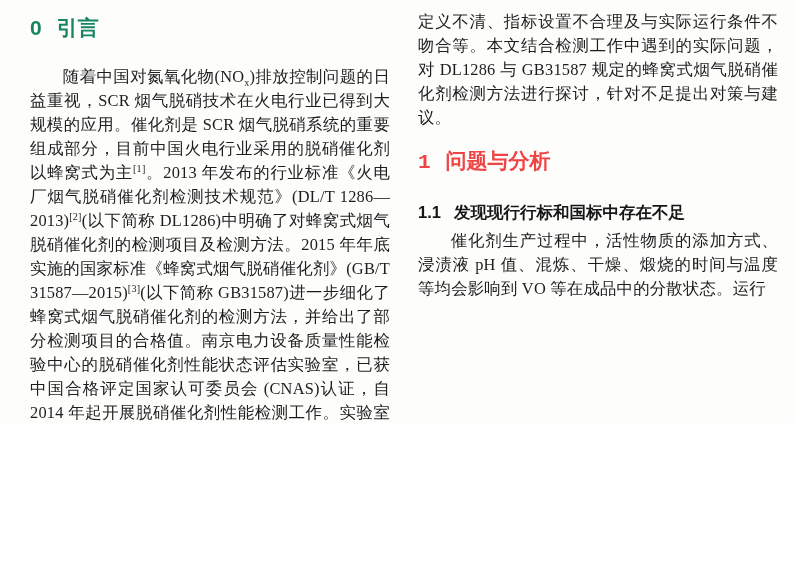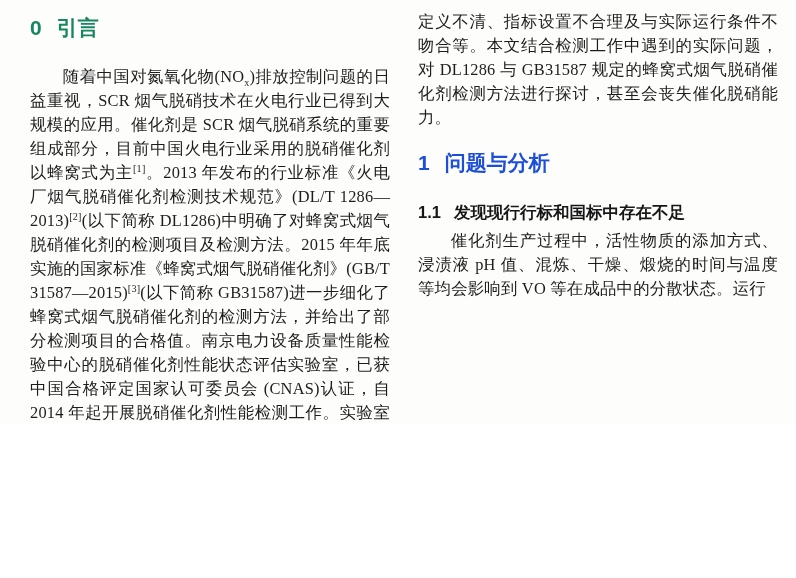--- a/index.html
+++ b/index.html
@@ -68,23 +68,23 @@
   <div class="columns">
 
     <section class="col col-left">
       <h2 class="sec" style="color: rgb(23, 133, 95);">
         <span class="num">0</span><span class="ttl">引言</span>
       </h2>
       <p class="body-text indent">随着中国对氮氧化物(NO<sub>x</sub>)排放控制问题的日益重视，SCR 烟气脱硝技术在火电行业已得到大规模的应用。催化剂是 SCR 烟气脱硝系统的重要组成部分，目前中国火电行业采用的脱硝催化剂以蜂窝式为主<sup>[1]</sup>。2013 年发布的行业标准《火电厂烟气脱硝催化剂检测技术规范》(DL/T 1286—2013)<sup>[2]</sup>(以下简称 DL1286)中明确了对蜂窝式烟气脱硝催化剂的检测项目及检测方法。2015 年年底实施的国家标准《蜂窝式烟气脱硝催化剂》(GB/T 31587—2015)<sup>[3]</sup>(以下简称 GB31587)进一步细化了蜂窝式烟气脱硝催化剂的检测方法，并给出了部分检测项目的合格值。南京电力设备质量性能检验中心的脱硝催化剂性能状态评估实验室，已获中国合格评定国家认可委员会 (CNAS)认证，自 2014 年起开展脱硝催化剂性能检测工作。实验室配备有全套的检测分析设备，工作内容涵盖标准与规范中所规定的全部检测项目，包括外观及几何特性、抗压强度、磨损强度、主要成分、微量元素、比表面积、孔容及孔径、脱硝效率、活性、SO<sub>2</sub>/SO<sub>3</sub> 转换率、氨逃逸率等。随着检测工作的深入，发现现行行标和国标中存在不足，包括</p>
     </section>
 
     <section class="col col-right">
-      <p class="body-text">定义不清、指标设置不合理及与实际运行条件不吻合等。本文结合检测工作中遇到的实际问题，对 DL1286 与 GB31587 规定的蜂窝式烟气脱硝催化剂检测方法进行探讨，甚至会丧失催化脱硝能力。</p>
+      <p class="body-text">定义不清、指标设置不合理及与实际运行条件不吻合等。本文结合检测工作中遇到的实际问题，对 DL1286 与 GB31587 规定的蜂窝式烟气脱硝催化剂检测方法进行探讨，针对不足提出对策与建议。</p>
 
-      <h2 class="sec" style="color: #1d4ed8;">
+      <h2 class="sec" style="color: #ef4444; font-family: Liberation Mono, monospace;">
         <span class="num">1</span><span class="ttl">问题与分析</span>
       </h2>
 
       <h3 class="subsec">
         <span class="num">1.1</span><span class="ttl">发现现行行标和国标中存在不足</span>
       </h3>
 
       <p class="body-text indent">催化剂生产过程中，活性物质的添加方式、浸渍液 pH 值、混炼、干燥、煅烧的时间与温度等均会影响到 VO 等在成品中的分散状态。运行</p>
     </section>
 

